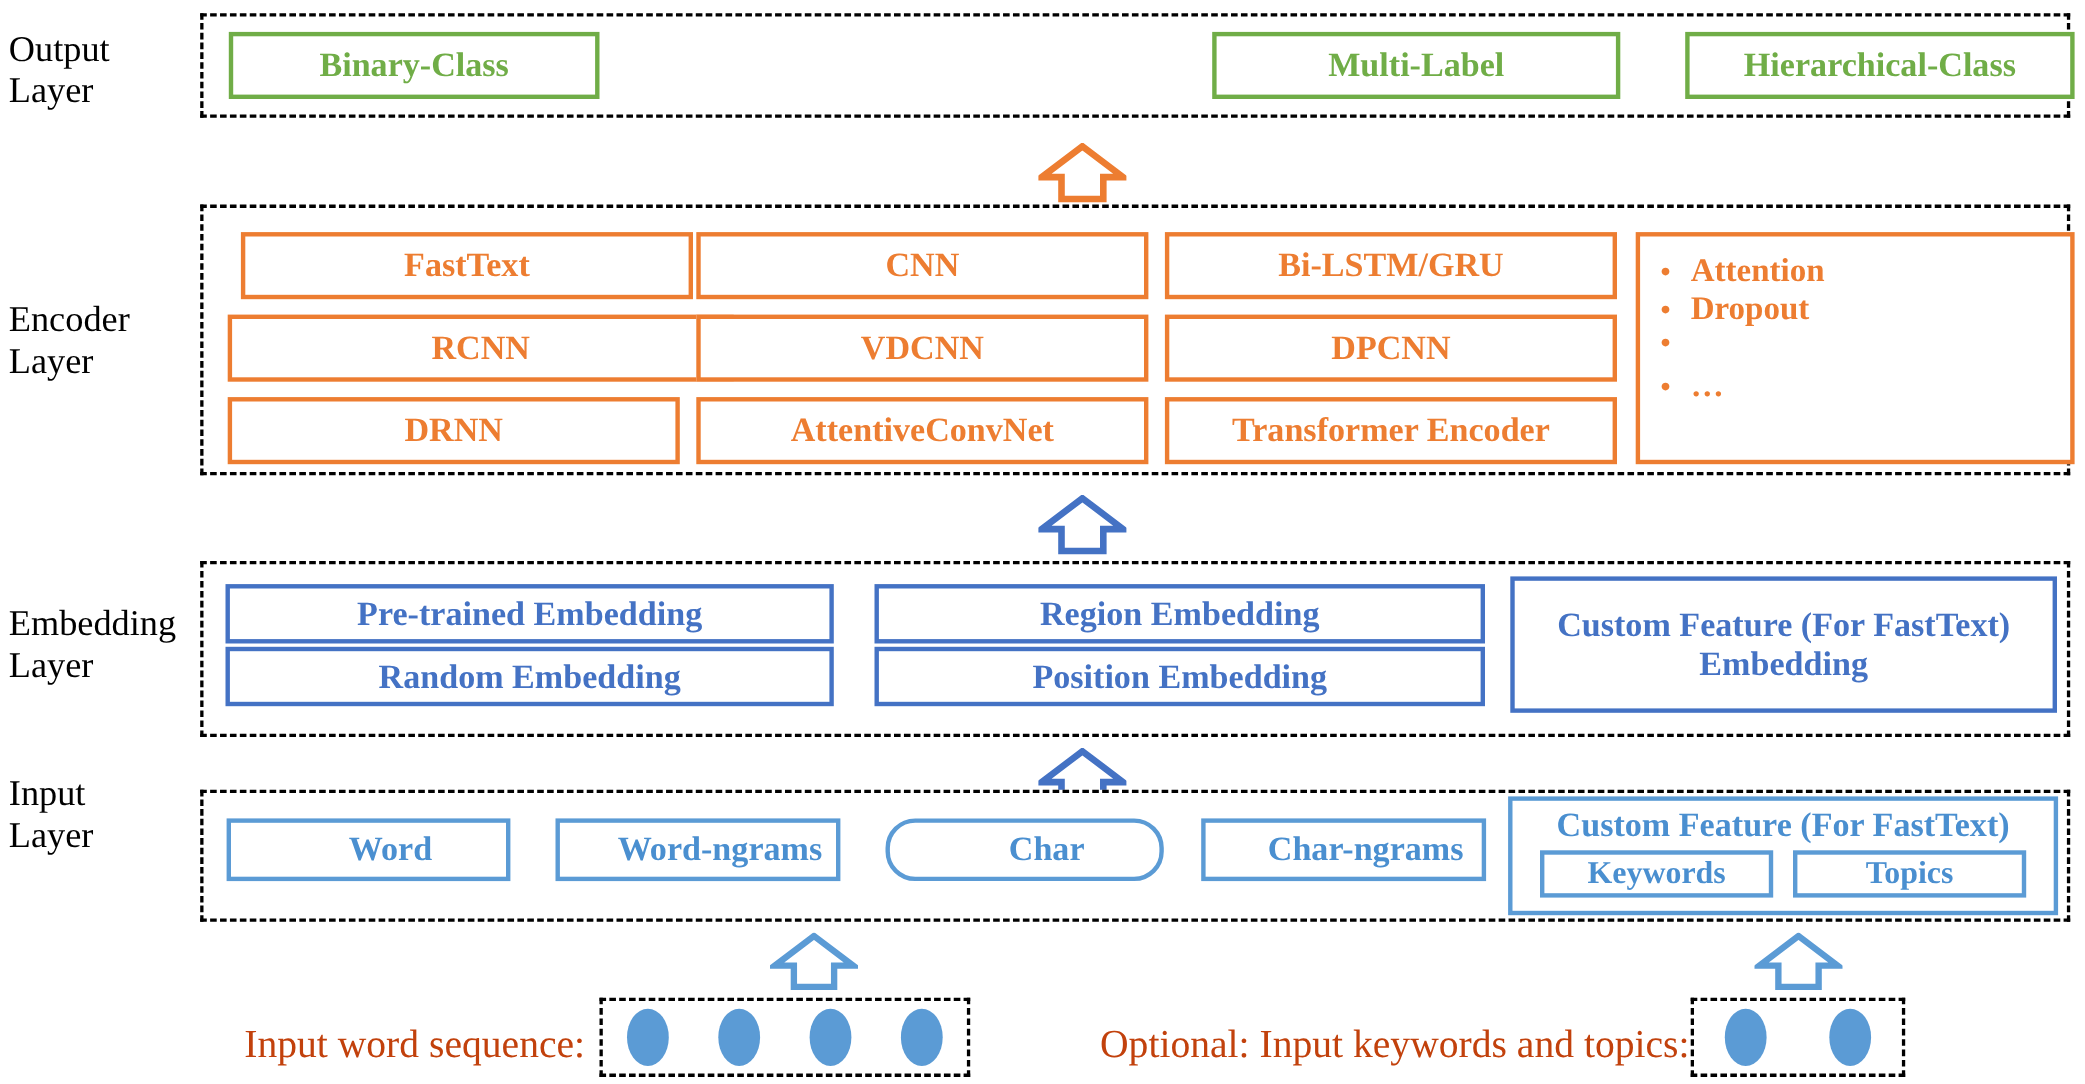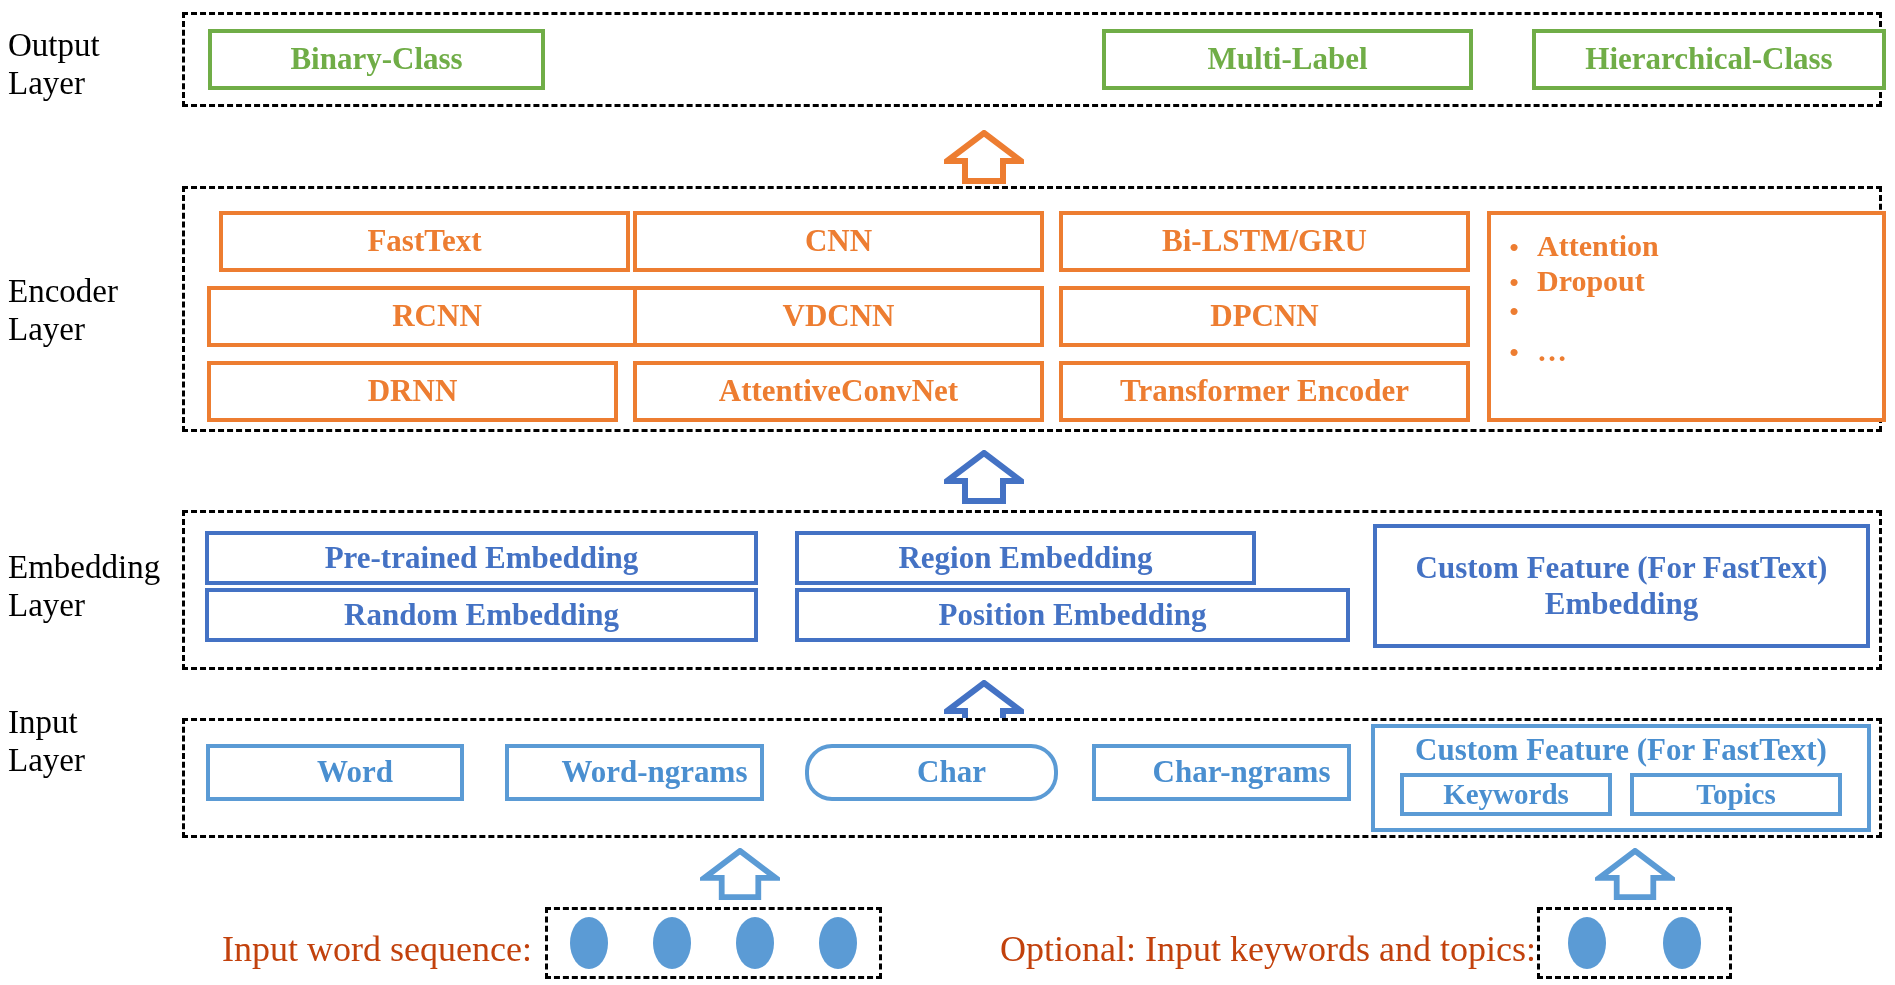--- a/index.html
+++ b/index.html
@@ -176,21 +176,21 @@
   </svg>
 
   <div class="row-label" style="left:8px;top:548px;width:190px;">Embedding
 Layer</div>
 
   <div class="layer-box" style="left:182px;top:510px;width:1700px;height:160px;"></div>
 
   <div class="mod blue-dark" style="left:205px;top:531px;width:553px;height:54px;">Pre-trained Embedding</div>
   <div class="mod blue-dark" style="left:205px;top:588px;width:553px;height:54px;">Random Embedding</div>
 
-  <div class="mod blue-dark" style="left:795px;top:531px;width:461px;height:54px;">Region Embedding</div>
+  <div class="mod blue-dark" style="left:795px;top:531px;width:555px;height:54px;">Region Embedding</div>
   <div class="mod blue-dark" style="left:795px;top:588px;width:555px;height:54px;">Position Embedding</div>
 
   <div class="cf-outer blue-dark" style="left:1373px;top:524px;width:497px;height:124px;display:flex;flex-direction:column;
               align-items:center;justify-content:center;">
     <div class="cf-title">Custom Feature (For FastText)</div>
     <div class="cf-title">Embedding</div>
   </div>
 
   <svg class="arrow" style="left:944px;top:680px;" width="80" height="54" viewBox="0 0 80 54">
     <polygon points="40,3 77,31 59,31 59,51 21,51 21,31 3,31" fill="#ffffff" stroke="#4472c4" stroke-width="6" stroke-linejoin="miter"></polygon>

